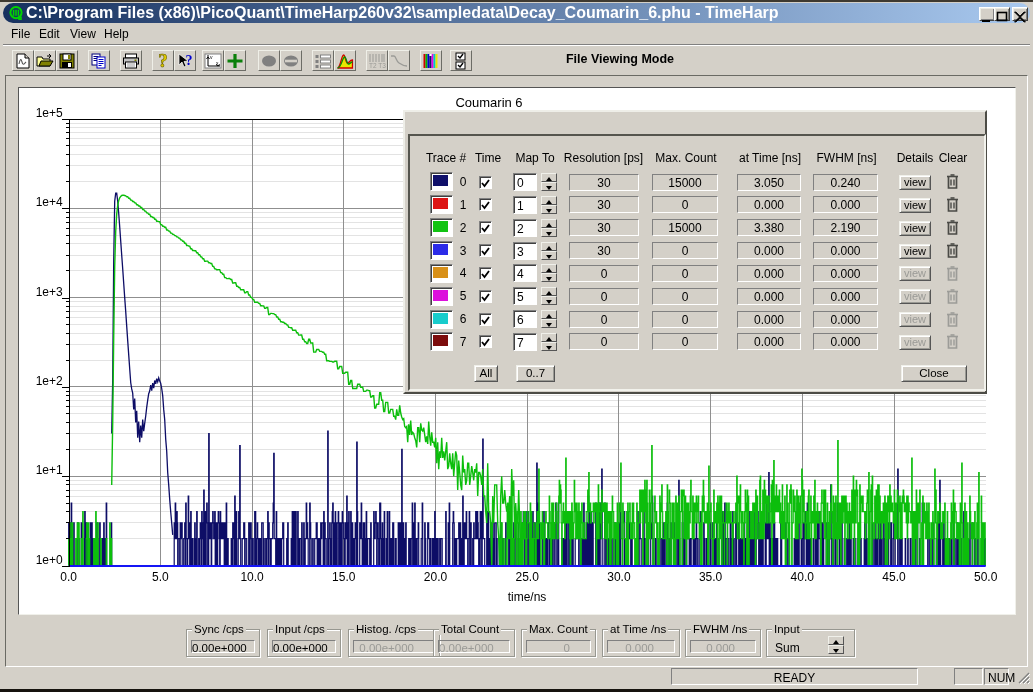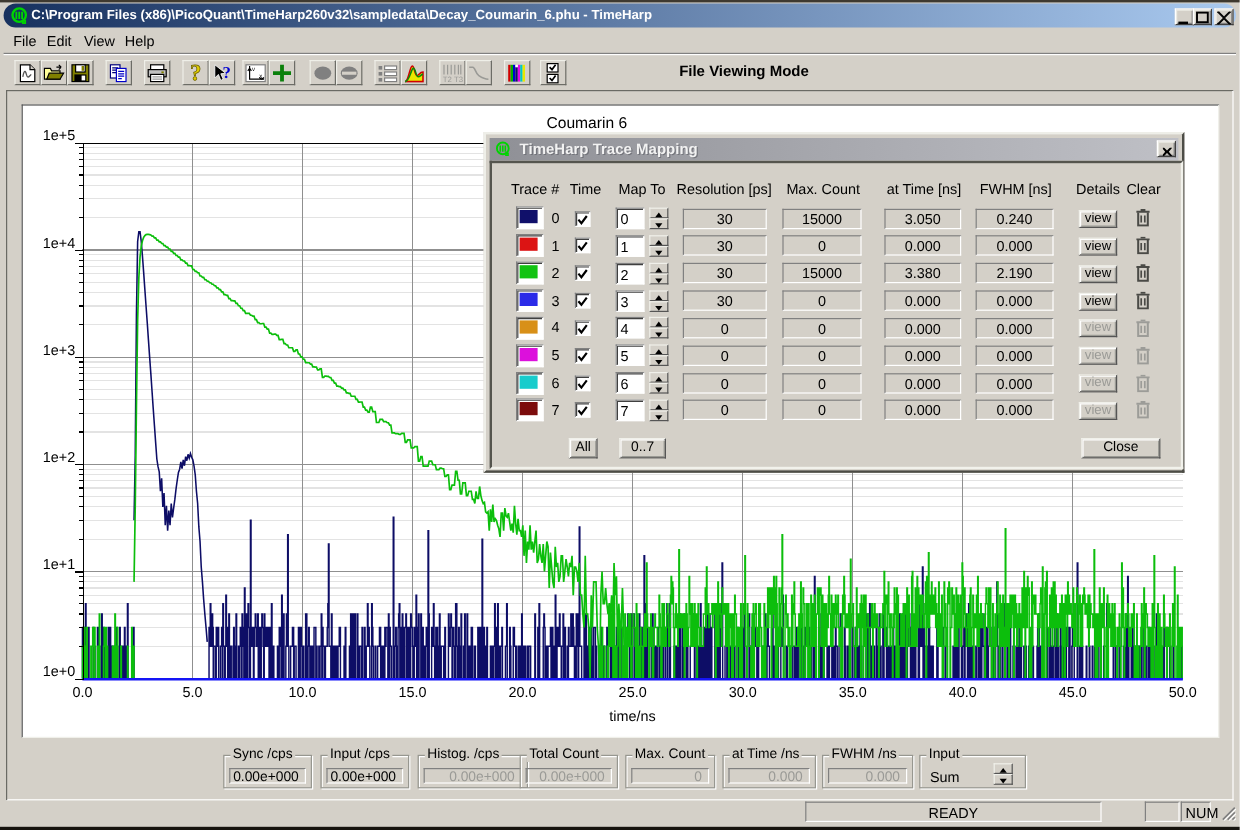--- a/index.html
+++ b/index.html
@@ -1,20 +1,20 @@
 <!DOCTYPE html>
 <html><head><meta charset="utf-8"><style>
 * { margin:0; padding:0; box-sizing:border-box; }
 body { width:1033px; height:692px; position:relative; overflow:hidden;
   background:#d4d0c8; font-family:"Liberation Sans", sans-serif; }
 #topedge { position:absolute; left:0; top:0; width:1033px; height:2px; background:#3e3930; }
 #botedge { position:absolute; left:0; top:689px; width:1033px; height:3px; background:#16130e; }
 #title { position:absolute; left:3px; top:3px; width:1027px; height:20px;
   background:linear-gradient(to right,#17315f,#a9c9ef); color:#fff; font-weight:bold;
-  font-size:11px; line-height:20px; white-space:nowrap;border-radius:10px; }
+  font-size:16px; line-height:20px; white-space:nowrap;border-radius:10px; }
 #title .ic { position:absolute; left:5px; top:2px; }
 #title .tt { position:absolute; left:23px; top:0; }
 .wbtn { position:absolute; top:4px; width:16px; height:14px; background:#d4d0c8;
   border:1px solid; border-color:#fff #404040 #404040 #fff; box-shadow:inset 1px 1px 0 #ecece4, inset -1px -1px 0 #808080; }
 #menubar { position:absolute; left:3px; top:23px; width:1027px; height:21px; font-size:12px; }
 #menubar span { position:absolute; top:4px; }
 #mline { position:absolute; left:3px; top:44px; width:1027px; height:2px;
   border-top:1px solid #808080; border-bottom:1px solid #fff; }
 .tbtn { position:absolute; top:50px; width:22px; height:21px; background:#d4d0c8;
   border:1px solid; border-color:#efefe8 #6c6c66 #6c6c66 #efefe8; }
@@ -59,21 +59,21 @@
   border-color:#f0f0ea #555 #555 #f0f0ea; box-shadow:inset 1px 1px 0 #fff, inset -1px -1px 0 #9a9a94;
   text-align:center; font-size:11px; line-height:13px; }
 .vdis { color:#9a9a96; }
 .pbtn { position:absolute; height:17px; background:#d4d0c8; border:1px solid;
   border-color:#f0f0ea #555 #555 #f0f0ea; box-shadow:inset 1px 1px 0 #fff, inset -1px -1px 0 #9a9a94;
   text-align:center; font-size:11.5px; line-height:14px; }
 .grp { position:absolute; top:629px; height:28px; border:1px solid #979790;
   box-shadow:1px 1px 0 #fff, inset 1px 1px 0 #fff; }
 .grplbl { position:absolute; left:5px; top:-7px; background:#d4d0c8; text-align:center; font-size:11.5px; white-space:nowrap; padding:0 2px; }
 .gfield { position:absolute; left:4px; right:4px; top:10px; bottom:3px; border:1px solid;
-  border-color:#808080 #fff #fff #808080; font-size:11.5px; text-align:right; padding:1px 5px 0 0; white-space:nowrap; }
+  border-color:#808080 #fff #fff #808080; font-size:11.5px; text-align:right; padding:1px 20px 0 0; white-space:nowrap; }
 .spin2 { position:absolute; right:10px; top:6px; width:16px; height:18px; }
 .sbtn2 { width:16px; height:9px; background:#d4d0c8; border:1px solid;
   border-color:#f0f0ea #555 #555 #f0f0ea; position:relative; }
 #sbar { position:absolute; left:3px; top:668px; width:1027px; height:20px; font-size:12px; }
 .pane { position:absolute; border:1px solid; border-color:#808080 #fff #fff #808080; height:17px; }
 #grip { position:absolute; right:0px; top:3px; width:13px; height:13px; }
 </style></head><body>
 <div id="topedge"></div>
 <div id="title">
     <span class="ic"><svg width="16" height="16" viewBox="0 0 16 16">
@@ -357,35 +357,20 @@
       <text x="600.9" y="494" text-anchor="middle">30.0</text>
       <text x="692.6" y="494" text-anchor="middle">35.0</text>
       <text x="784.3" y="494" text-anchor="middle">40.0</text>
       <text x="876.0" y="494" text-anchor="middle">45.0</text>
       <text x="967.7" y="494" text-anchor="middle">50.0</text>
 <text x="471" y="20" text-anchor="middle" font-size="13px">Coumarin 6</text>
 <text x="509" y="514" text-anchor="middle">time/ns</text>
 </g>
 </svg>
 <div id="dlg">
-<div id="dlgtitle">
-      <svg width="14" height="14" viewBox="0 0 16 16">
-        <g stroke="#00d400" fill="none">
-          <circle cx="8" cy="7.6" r="5.6" stroke-width="1.8"></circle>
-          <path d="M5.6 4.8v6M8 4.8v6M10.4 4.8v6" stroke-width="1.5"></path>
-          <path d="M11 12.2h2v2h-2z" stroke-width="1.5"></path>
-        </g>
-      </svg>
-      <span>TimeHarp Trace Mapping</span>
-<div id="dlgx">
-        <svg width="8" height="7" viewBox="0 0 8 7">
-          <path d="M1 0l2.5 2.5L6 0h2L5 3.5 8 7H6L3.5 4.5 1 7H-1l3-3.5L-1 0z" fill="#000"></path>
-        </svg>
-      </div>
-    </div>
 <div id="dlgbody">
 <div class="hdr" style="left:14px;width:44px">Trace #</div>
 <div class="hdr" style="left:56px;width:44px">Time</div>
 <div class="hdr" style="left:99px;width:52px">Map To</div>
 <div class="hdr" style="left:152px;width:83px">Resolution [ps]</div>
 <div class="hdr" style="left:243px;width:66px">Max. Count</div>
 <div class="hdr" style="left:326px;width:68px">at Time [ns]</div>
 <div class="hdr" style="left:402px;width:69px">FWHM [ns]</div>
 <div class="hdr" style="left:485px;width:40px">Details</div>
 <div class="hdr" style="left:525px;width:36px">Clear</div>

